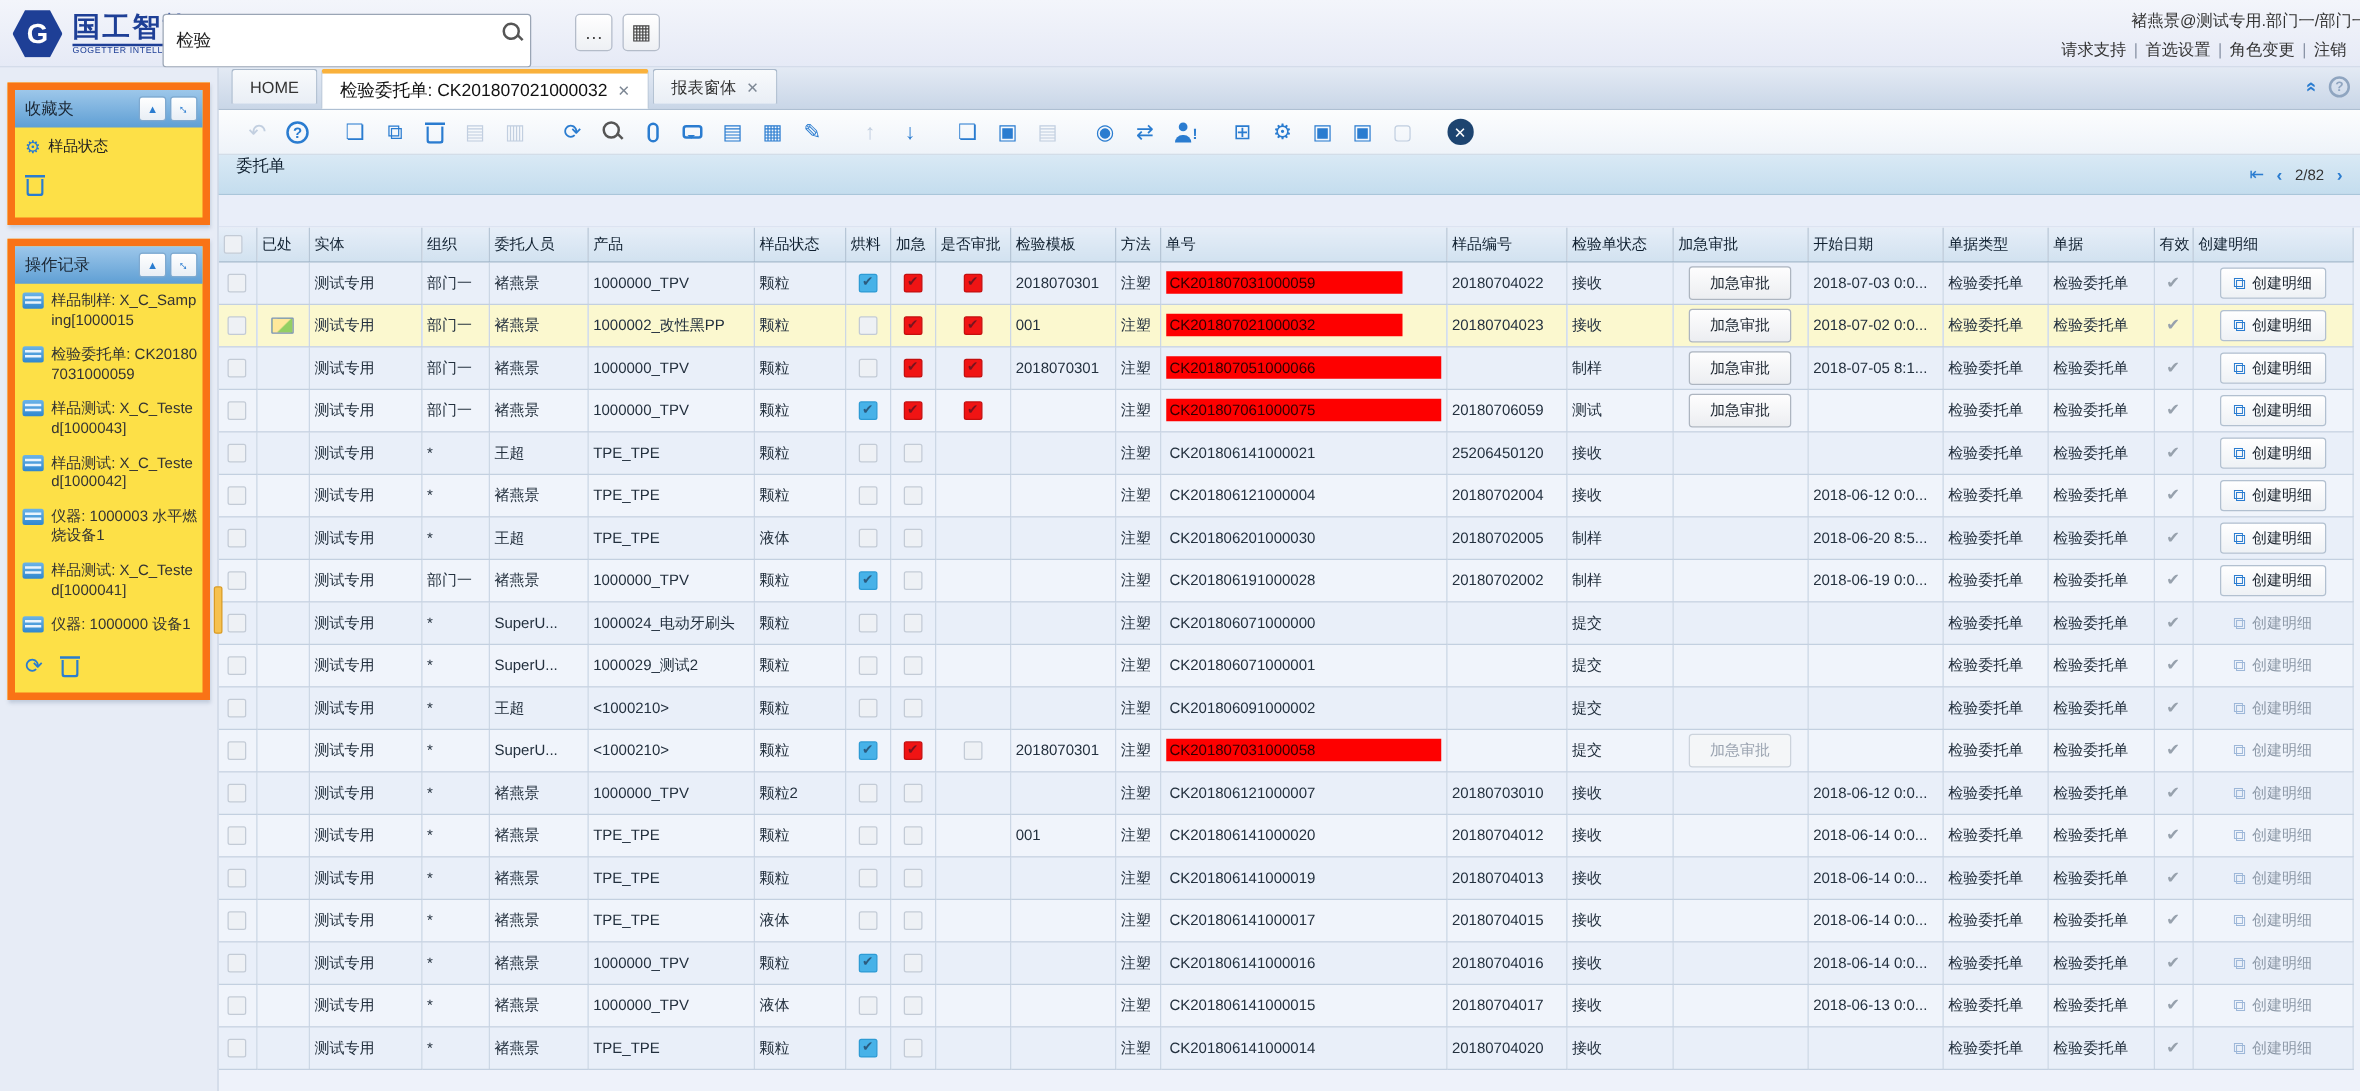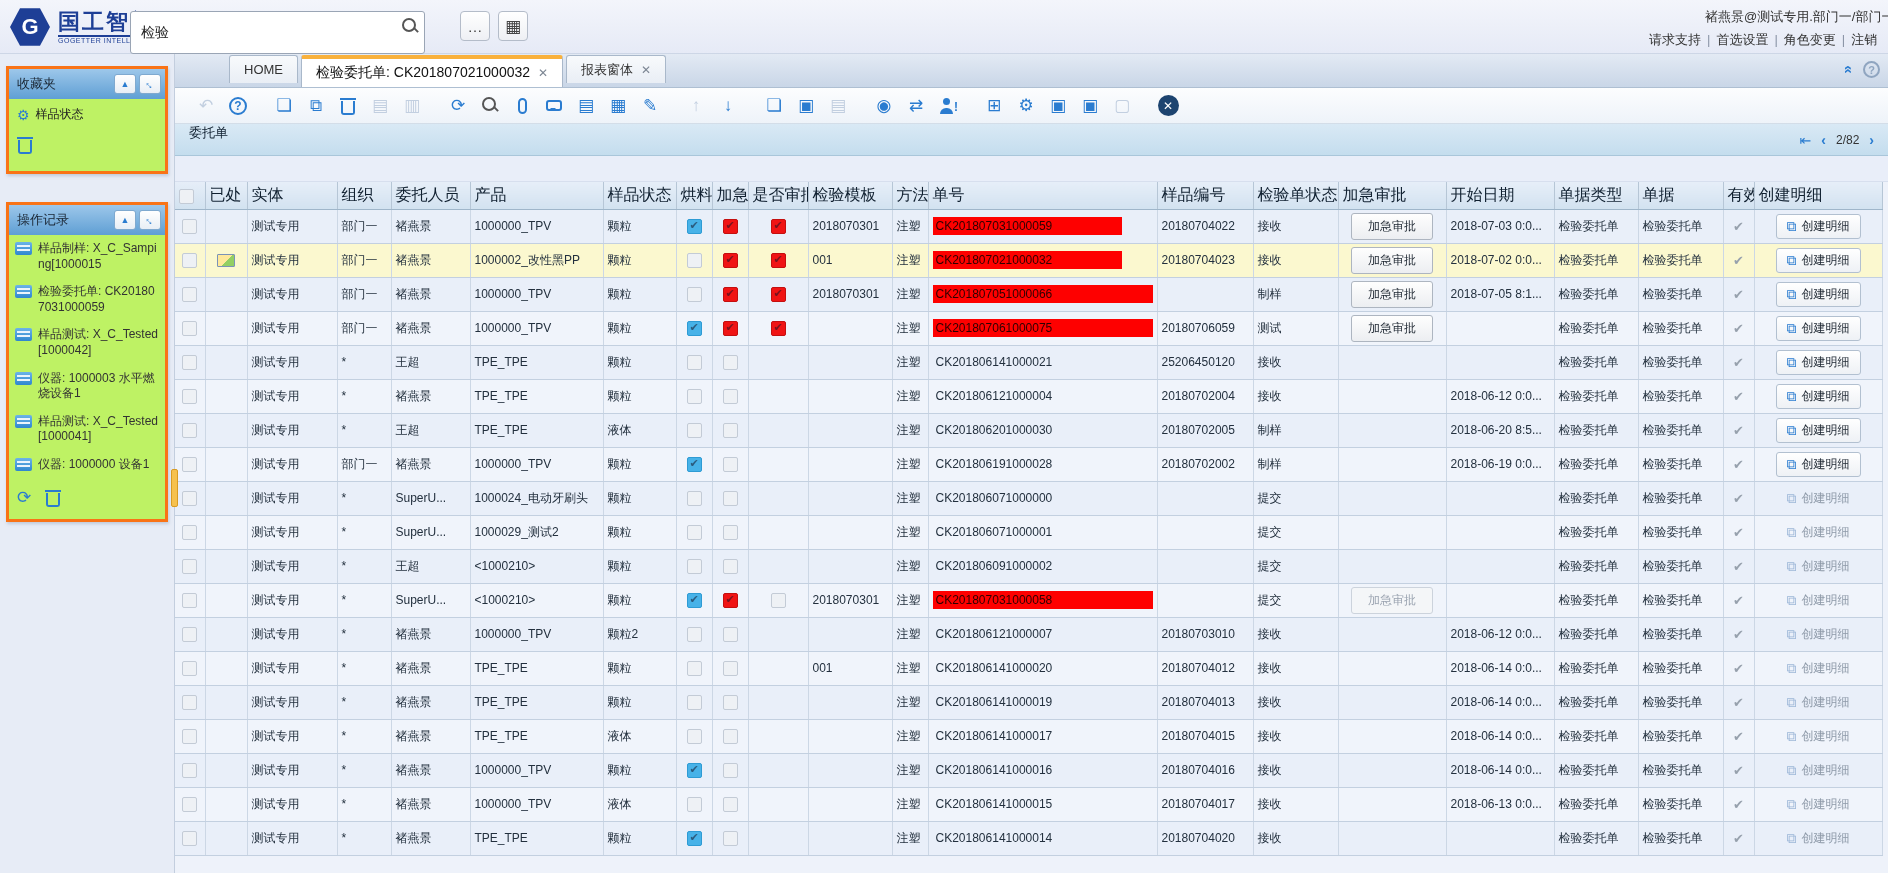--- a/index.html
+++ b/index.html
@@ -27,21 +27,21 @@
   .user-line2{position:absolute;left:1643px;top:31px;white-space:nowrap;font-size:13px;color:#333;}
   .user-line2 a{color:#333;text-decoration:none;padding:0 6px;}
   .user-line2 .sep{color:#8a94a6;}
 
   
   .body-wrap{display:flex;height:819px;}
   .sidebar{width:175px;background:#e7ecf6;border-right:1px solid #c3cede;position:relative;padding:12px 6px 0 6px;flex:none;}
   .main{flex:1;min-width:0;display:flex;flex-direction:column;position:relative;}
 
   
-  .panel{background:#bef264;border:3px solid #f97316;box-shadow:1px 2px 3px rgba(120,140,170,.35);margin-bottom:28px;}
+  .panel{background:#fde047;border:6px solid #f97316;box-shadow:1px 2px 3px rgba(120,140,170,.35);margin-bottom:11px;}
   .panel-hd{height:30px;background:linear-gradient(#9dc7ea,#5f9fd4);display:flex;align-items:center;padding:0 4px 0 8px;
     font-size:13px;color:#1a2633;}
   .panel-hd .ttl{flex:1;}
   .ph-btn{width:22px;height:20px;background:linear-gradient(#fff,#e8eef5);border:1px solid #7fa9cf;border-radius:3px;
     margin-left:3px;display:flex;align-items:center;justify-content:center;color:#2a7cd0;font-size:9px;cursor:pointer;}
   .rot45{transform:rotate(45deg);display:inline-block;font-size:11px;}
   .fav-item{display:flex;align-items:center;gap:6px;padding:7px 8px;color:#222;cursor:pointer;}
   .fav-item .g{color:#2a7cd0;font-size:14px;}
   .fav-tools{padding:6px 8px 14px 8px;}
   .hist-item{display:flex;gap:6px;padding:6px 4px 6px 6px;cursor:pointer;color:#333;line-height:1.3;}
@@ -92,21 +92,21 @@
   .gridbar .ttl{flex:1;}
   .pager{display:flex;align-items:center;gap:10px;color:#2a7cd0;font-size:14px;}
   .pager .pg-label{color:#333;font-size:12px;}
   .pager span{cursor:pointer;}
   .spacer-band{height:26px;background:#e9eef9;border-bottom:1px solid #d7dfee;flex:none;}
 
   
   .table-wrap{flex:1;overflow:hidden;background:#eef2fa;}
   table.grid{border-collapse:collapse;table-layout:fixed;width:1707px;}
   .grid th{height:27px;background:linear-gradient(#e6eef8,#d2e2f0);border-right:1px solid #b6c6d6;border-bottom:1px solid #9fb6ca;
-    font-weight:normal;font-size:16px;color:#102030;text-align:left;padding:0 4px;white-space:nowrap;overflow:hidden;}
+    font-weight:normal;font-size:12px;color:#102030;text-align:left;padding:0 4px;white-space:nowrap;overflow:hidden;}
   .grid td{height:34px;border-right:1px solid #ccd7e5;border-bottom:1px solid #c3d0e0;padding:0 4px;font-size:12px;color:#23303e;
     white-space:nowrap;overflow:hidden;background:#e9eff9;}
   .grid tr:nth-child(even) td{background:#f0f4fb;}
   .grid tr.sel td{background:#fbf8cf;}
   .cb{display:inline-block;width:15px;height:15px;border:1px solid #c3cbd6;background:#eef1f5;border-radius:2px;
     vertical-align:middle;position:relative;cursor:pointer;}
   .cb.b{background:#47b2e8;border-color:#2e9bd4;}
   .cb.r{background:#f01414;border-color:#c40f0f;}
   .cb.b::after,.cb.r::after{content:"\2714";position:absolute;left:2px;top:-1px;font-size:11px;color:rgba(20,20,40,.55);}
   .ord{display:block;padding:2px 3px;}
@@ -178,20 +178,24 @@
           <div class="hist-item">
             <span class="i-card"></span>
             <span class="txt">样品制样: X_C_Samping[1000015</span>
           </div>
           <div class="hist-item">
             <span class="i-card"></span>
             <span class="txt">检验委托单: CK201807031000059</span>
           </div>
           <div class="hist-item">
             <span class="i-card"></span>
+            <span class="txt">样品测试: X_C_Tested[1000043]</span>
+          </div>
+          <div class="hist-item">
+            <span class="i-card"></span>
             <span class="txt">样品测试: X_C_Tested[1000042]</span>
           </div>
           <div class="hist-item">
             <span class="i-card"></span>
             <span class="txt">仪器: 1000003 水平燃烧设备1</span>
           </div>
           <div class="hist-item">
             <span class="i-card"></span>
             <span class="txt">样品测试: X_C_Tested[1000041]</span>
           </div>
@@ -203,21 +207,21 @@
       <div class="hist-tools">
         <span class="i-refresh">⟳</span>
         <span class="i-trash"></span>
       </div>
     </div>
     <div class="splitter-handle"></div>
   </div>
 
   <div class="main">
     <div class="tabstrip">
-      <div id="tabs" style="display: flex; margin-left: 44px;">
+      <div id="tabs" style="display: flex;">
           <div class="tab">
             <span>HOME</span>
           </div>
           <div class="tab active">
             <span>检验委托单: CK201807021000032</span>
             <span class="tab-close">✕</span>
           </div>
           <div class="tab">
             <span>报表窗体</span>
             <span class="tab-close">✕</span>

